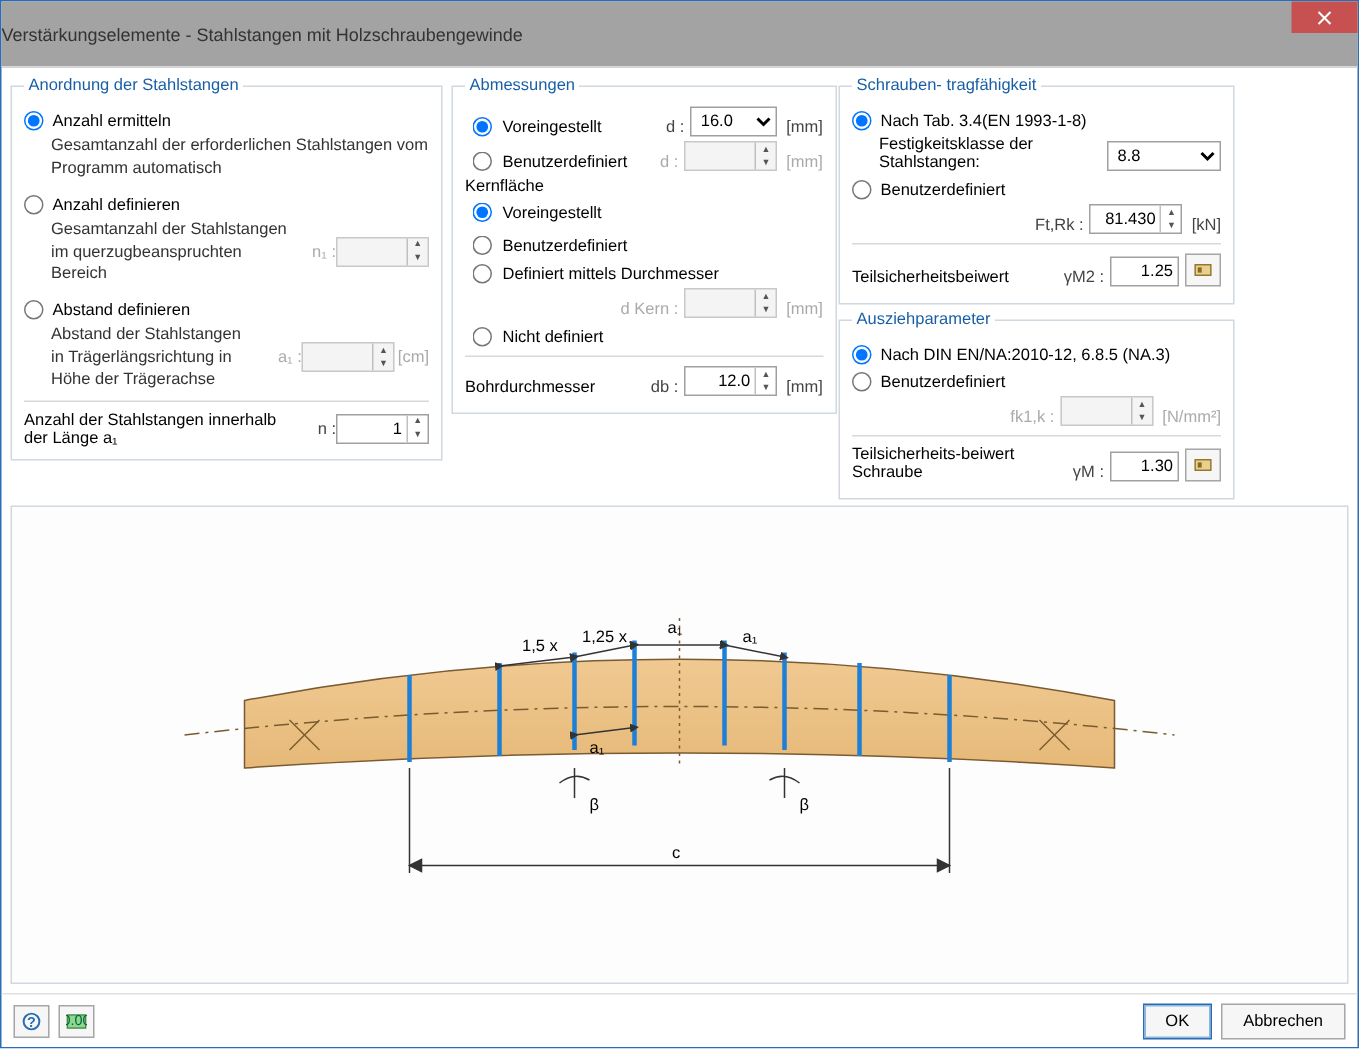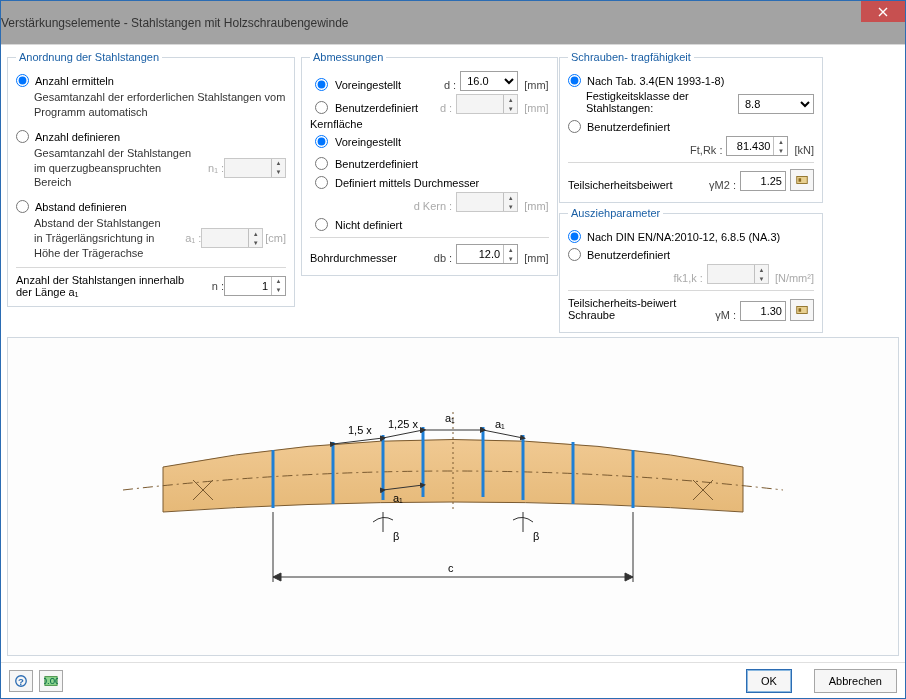--- a/index.html
+++ b/index.html
@@ -29,21 +29,21 @@
   .spin.disabled input { color: #999; }
   .spin .arrows { width: 14px; height: 18px; display: flex; flex-direction: column; border-left: 1px solid #c0c0c0; }
   .spin .arrows span { flex: 1; display: flex; align-items: center; justify-content: center; font-size: 6px; color: #555; cursor: pointer; line-height: 1; }
   .unit { color: #444; margin-left: 2px; }
   .unit-disabled { color: #aaa; }
   select { height: 20px; border: 1px solid #a0a0a0; background: #fff; font-size: 11px; padding: 0 2px; }
   .sep { border-top: 1px solid #d8d8d8; margin: 6px 0; }
   .diag { border: 1px solid #d0d8e0; flex: 1; min-height: 280px; display: flex; align-items: center; justify-content: center; background: #fdfdfd; }
   .footer { height: 36px; border-top: 1px solid #e0e0e0; display: flex; align-items: center; padding: 0 8px; gap: 6px; }
   .footer .spacer { flex: 1; }
-  .btn { height: 24px; border: 1px solid #a6a6a6; background: #f6f6f6; padding: 0 14px; cursor: pointer; display: inline-flex; align-items: center; margin-left: 16px; }
+  .btn { height: 24px; border: 1px solid #a6a6a6; background: #f6f6f6; padding: 0 14px; cursor: pointer; display: inline-flex; align-items: center; }
   .btn.default { border: 1px solid #2b6cb3; box-shadow: inset 0 0 0 1px #8ab8e0; }
   .icon-btn { width: 24px; height: 22px; border: 1px solid #a6a6a6; background: #f6f6f6; display: inline-flex; align-items: center; justify-content: center; cursor: pointer; }
   .mini-icon { width: 14px; height: 14px; display: inline-block; }
   .row-flex { display: flex; align-items: center; }
 </style>
 </head>
 <body>
 
 <div class="window">
   <div class="titlebar">

